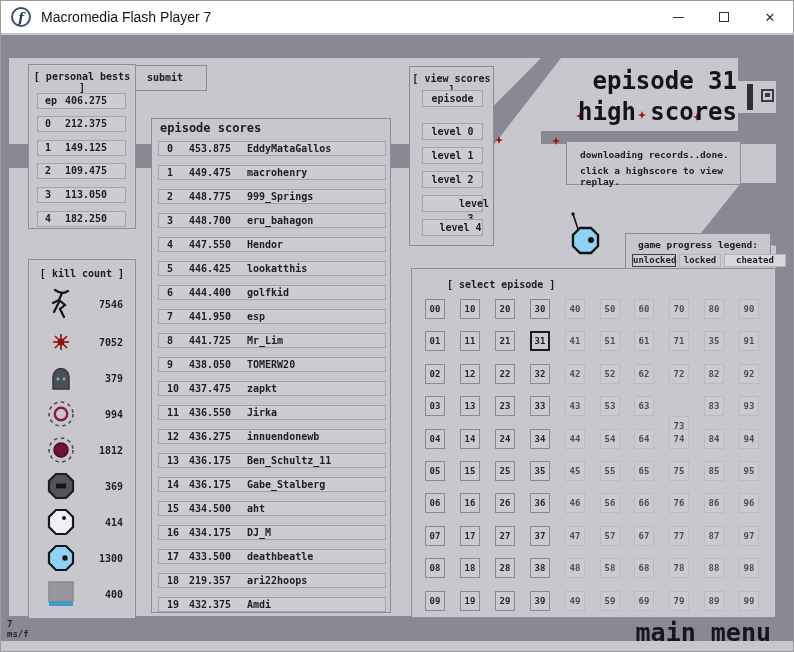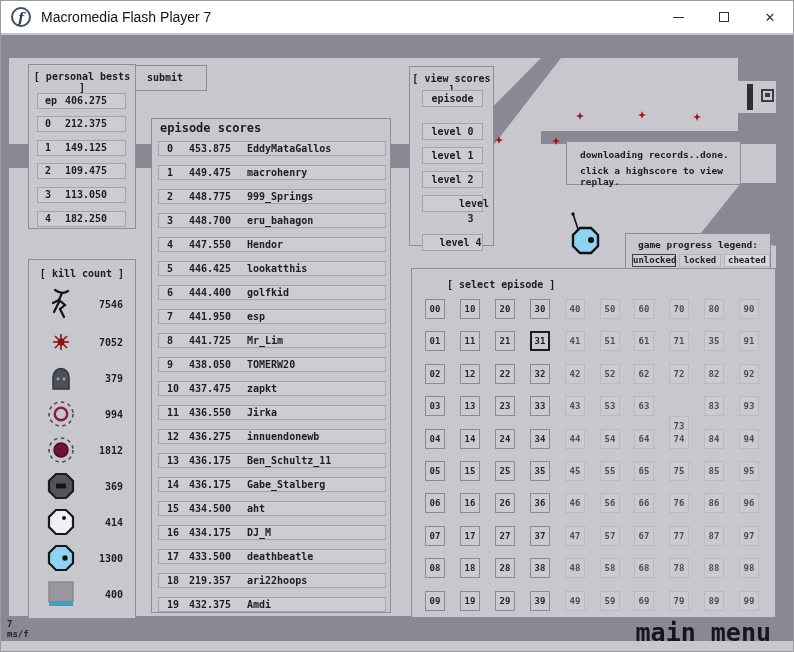--- a/index.html
+++ b/index.html
@@ -89,20 +89,24 @@
 
     <div class="abs" style="left:564px;top:176px;width:40px;height:50px;">
       <svg width="40" height="50" viewBox="0 0 40 50">
         <line x1="13" y1="20" x2="8" y2="5" stroke="#101014" stroke-width="1.6"></line>
         <circle cx="8" cy="5" r="1.7" fill="#101014"></circle>
         <polygon points="15,19 26,19 33,26 33,37 26,44 15,44 8,37 8,26" fill="#8fd3f3" stroke="#111117" stroke-width="2.4"></polygon>
         <circle cx="26" cy="31" r="3" fill="#0d0d10"></circle>
       </svg>
     </div>
 
+    <div class="bigtitle gametext">
+      <div>episode 31</div>
+      <div>high scores</div>
+    </div>
 
     <div class="panel" style="left:27px;top:31px;width:108px;height:165px;">
       <div class="phead gametext" style="top:6px;">[ personal bests ]</div>
       <div>
           <div class="gbox pbrow gametext" style="top: 28px;">
             <span class="pblabel">ep</span>
             <span>406.275</span>
           </div>
           <div class="gbox pbrow gametext" style="top: 51px;">
             <span class="pblabel">0</span>
@@ -236,35 +240,35 @@
     </div>
 
     <div class="panel" style="left:408px;top:33px;width:85px;height:180px;">
       <div class="phead gametext" style="top:6px;">[ view scores ]</div>
       <div>
           <div class="gbox vbtn gametext" style="top: 23px;">episode</div>
           <div class="gbox vbtn gametext" style="top: 56px;">level 0</div>
           <div class="gbox vbtn gametext" style="top: 80px;">level 1</div>
           <div class="gbox vbtn gametext" style="top: 104px;">level 2</div>
           <div class="gbox vbtn gametext" style="top: 128px; padding-left: 36px;">level 3</div>
-          <div class="gbox vbtn gametext" style="top: 167px; padding-left: 16px;">level 4</div>
+          <div class="gbox vbtn gametext" style="top: 152px; padding-left: 16px;">level 4</div>
         </div>
     </div>
 
     <div class="panel" style="left:565px;top:108px;width:175px;height:44px;">
       <div class="statusline gametext" style="top:7px;">downloading records..done.</div>
       <div class="statusline gametext" style="top:23px;">click a highscore to view replay.</div>
     </div>
 
     <div class="panel" style="left:624px;top:200px;width:146px;height:36px;">
       <div class="phead gametext" style="top:5px;font-size:9.5px;">game progress legend:</div>
       <div>
           <div class="chip gametext chip-unlocked" style="left: 6px; width: 44px;">unlocked</div>
           <div class="chip gametext chip-locked" style="left: 53px; width: 42px;">locked</div>
-          <div class="chip gametext chip-cheated" style="left: 98px; width: 46px;">cheated</div>
+          <div class="chip gametext chip-cheated" style="left: 98px; width: 62px;">cheated</div>
         </div>
     </div>
 
     <div class="panel" style="left:410px;top:235px;width:365px;height:350px;">
       <div class="gametext" style="position:absolute;left:35px;top:10px;font-size:10px;">[ select episode ]</div>
       <div>
           <div class="cell gametext cell-unlocked" style="left: 13px; top: 30px;">00</div>
           <div class="cell gametext cell-unlocked" style="left: 48px; top: 30px;">10</div>
           <div class="cell gametext cell-unlocked" style="left: 83px; top: 30px;">20</div>
           <div class="cell gametext cell-unlocked" style="left: 118px; top: 30px;">30</div>

